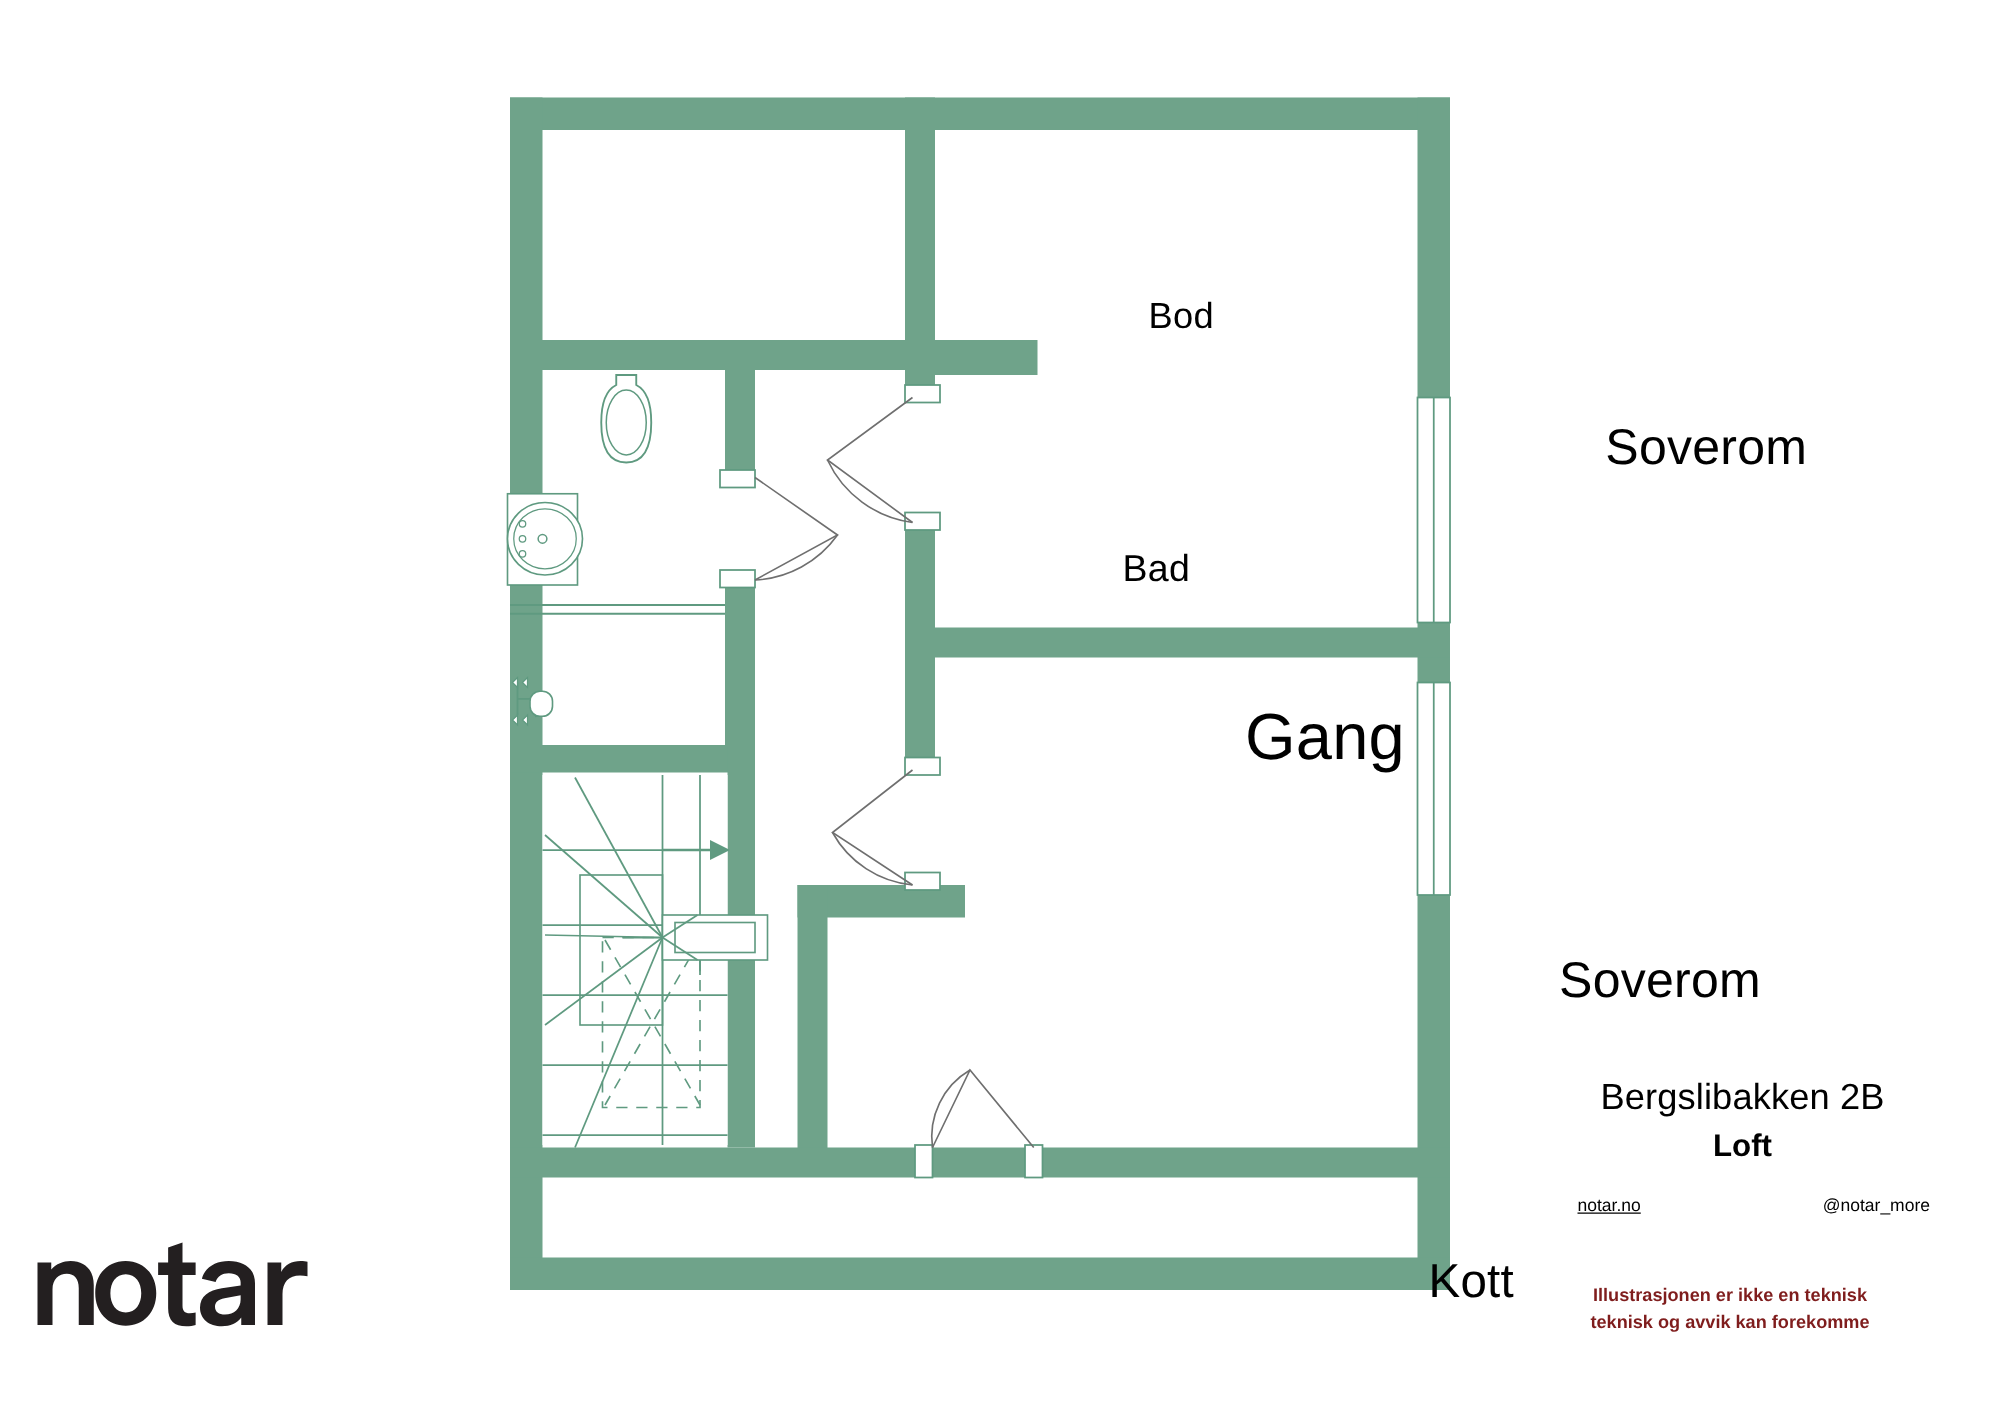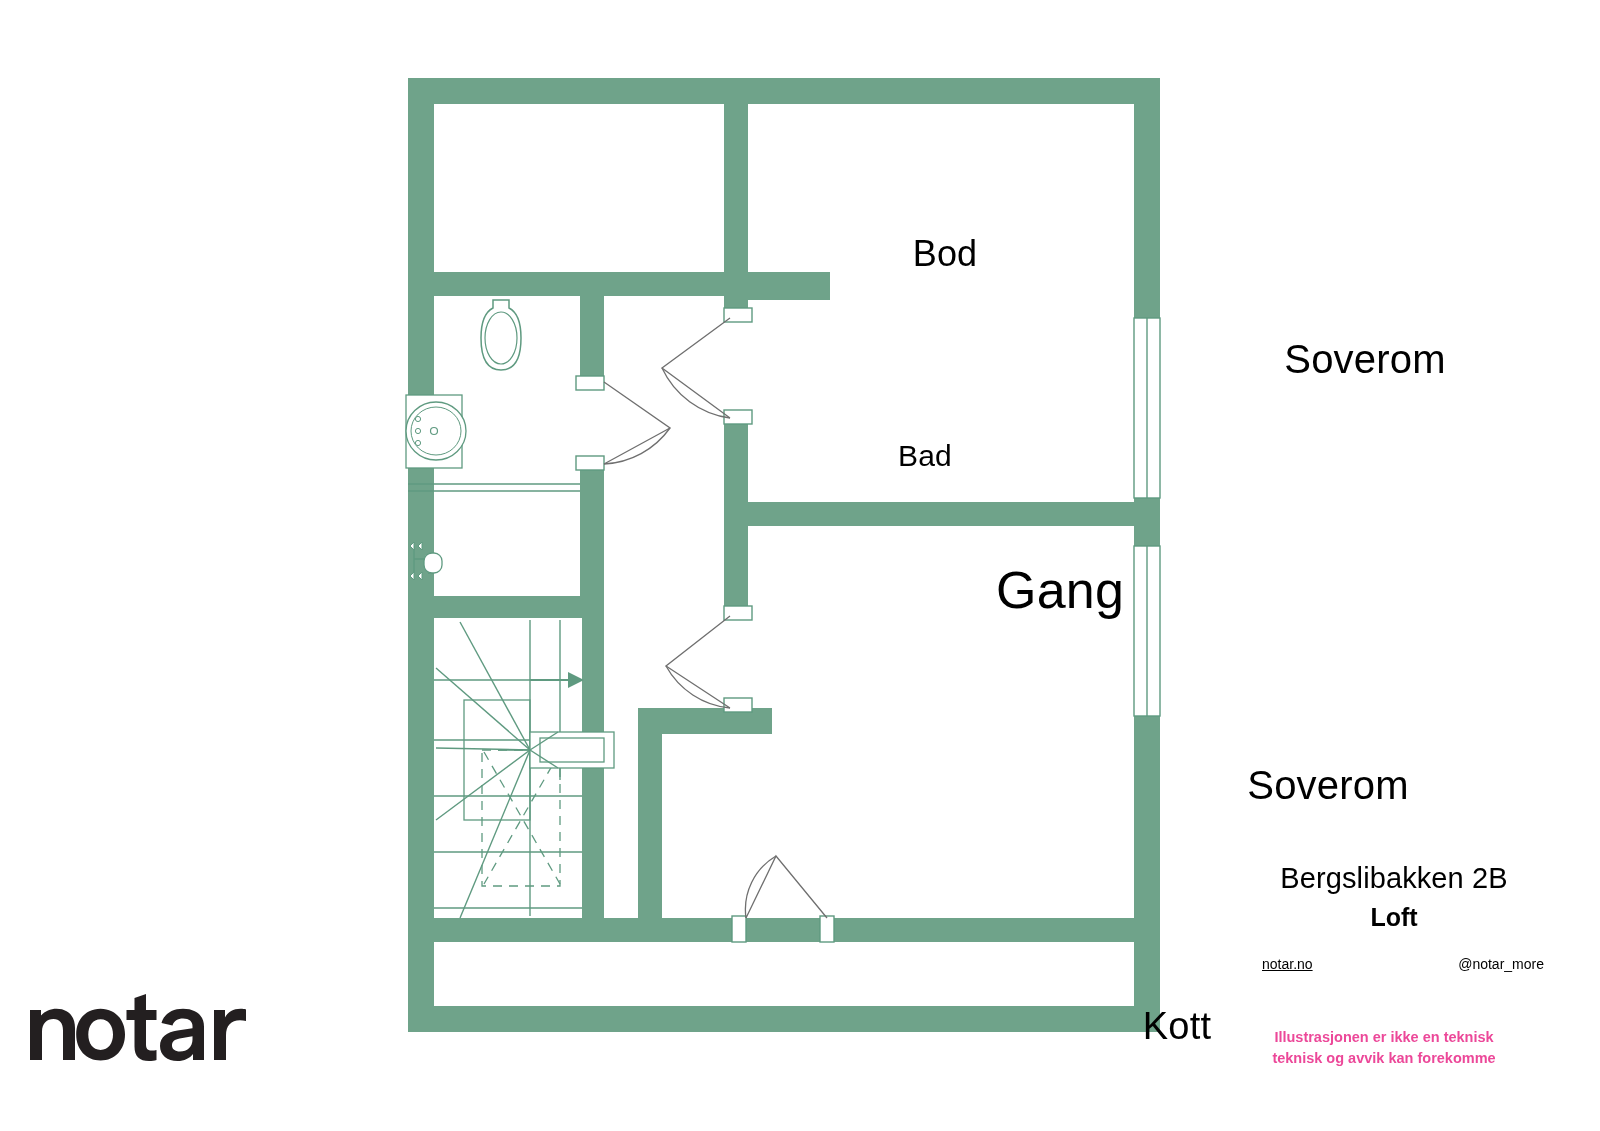--- a/index.html
+++ b/index.html
@@ -36,21 +36,21 @@
   
   .room-label {
     position: absolute;
     color: #000000;
     font-family: "Liberation Sans", sans-serif;
     font-weight: 400;
     white-space: nowrap;
     transform: translate(-50%, -50%);
     letter-spacing: 0.2px;
   }
-  .rl-bod     { left: 565px;  top: 194px; font-size: 36px; }
+  .rl-bod     { left: 565px;  top: 194px; font-size: 29px; }
   .rl-bad     { left: 545px;  top: 396px; font-size: 30px; }
   .rl-gang    { left: 680px;  top: 530px; font-size: 52px; }
   .rl-sov1    { left: 985px;  top: 299px; font-size: 40px; }
   .rl-sov2    { left: 948px;  top: 725px; font-size: 40px; }
   .rl-kott    { left: 773px;  top: 966px; font-size: 38px; margin-left: 24px; }
 
   
   .info-block {
     position: absolute;
     right: 56px;
@@ -85,21 +85,21 @@
 
   .disclaimer {
     position: absolute;
     right: 56px;
     top: 1027px;
     width: 320px;
     text-align: center;
     font-size: 14.5px;
     font-weight: 700;
     line-height: 1.45;
-    color: #ec4899;
+    color: #7f1d1d;
   }
   .disclaimer div { white-space: nowrap; }
 
   
   .logo {
     position: absolute;
     left: 28px;
     top: 988px;
     width: 230px;
     height: 76px;

